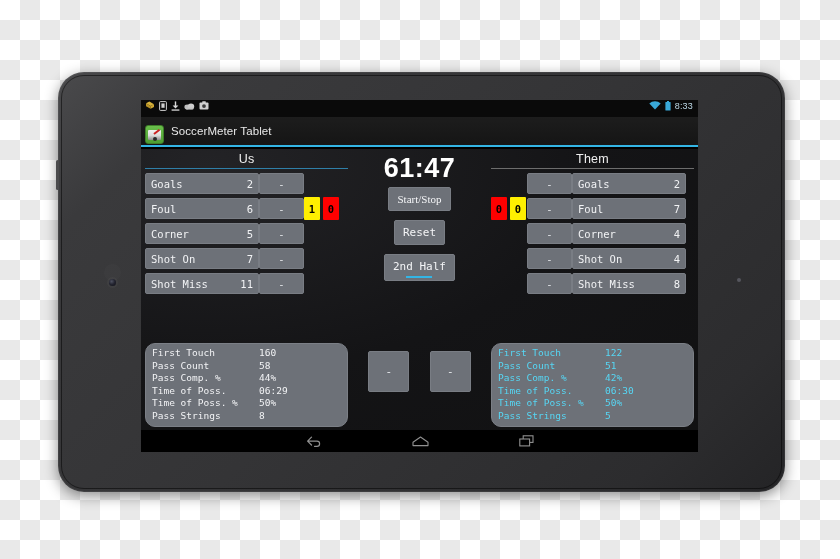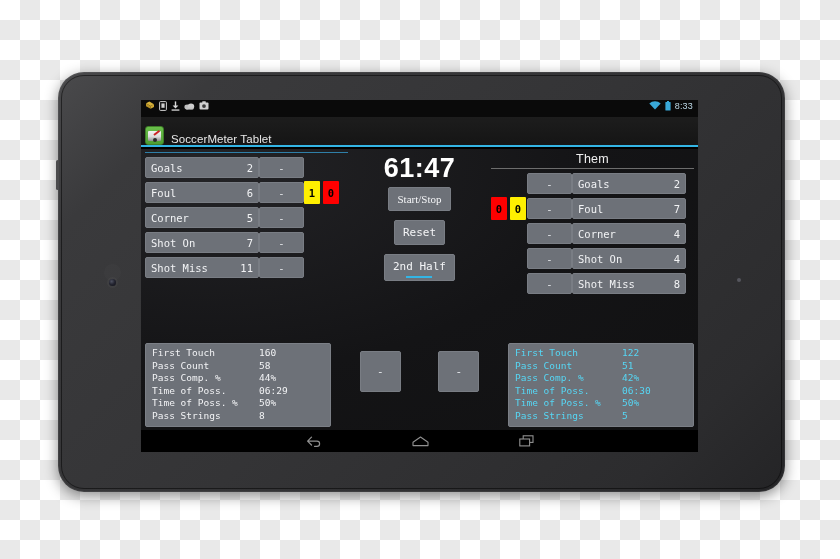--- a/index.html
+++ b/index.html
@@ -77,21 +77,21 @@
   #status-clock {
     color: #bcd8e6; font-size: 9px; letter-spacing: 0.2px;
     font-family: "Liberation Sans", sans-serif;
   }
 
   
   #actionbar {
     height: 30px;
     background: linear-gradient(to bottom, #1d1d1d, #151515);
     display: flex;
-    align-items: flex-end;
+    align-items: flex-start;
     padding: 8px 2px 0 4px;
     border-bottom: 2px solid #33b5e5;
     position: relative;
   }
   #app-icon {
     width: 19px; height: 19px; flex: none;
     border-radius: 3px;
     background: linear-gradient(to bottom, #6abf4b 0%, #4e9e33 100%);
     border: 1px solid #3f7f29;
     position: relative; overflow: hidden;
@@ -216,24 +216,24 @@
     bottom: 2px; width: 26px; height: 2px; background: #33b5e5;
   }
 
   
   #botrow {
     position: absolute;
     left: 4px; right: 4px; bottom: 25px;
     display: flex; align-items: flex-start;
   }
   .statpanel {
-    width: 186px; flex: none;
+    width: 203px; flex: none;
     background: #6d7178;
     border: 1px solid #7b7f86;
-    border-radius: 2px;
+    border-radius: 10px;
     padding: 3px 6px 4px 6px;
     font-family: "DejaVu Sans Mono", monospace;
     font-size: 9.5px;
     line-height: 12.5px;
   }
   .statpanel .line { display: flex; color: #f2f3f5; }
   .statpanel .lbl { width: 107px; white-space: nowrap; }
   .statpanel .val { white-space: nowrap; }
   #panel-them { color: #56d7f5; }
   #panel-them .line { color: #56d7f5; }
@@ -314,20 +314,21 @@
         <div class="gauge"></div>
         <div class="needle"></div>
         <div class="hub"></div>
       </div>
       <div id="app-title">SoccerMeter Tablet</div>
     </div>
 
     <div id="content">
 
       <div class="side" id="us">
+        <div class="side-head">Us</div>
         <div class="side-rule"></div>
         <div class="rows">
           <div class="row">
             <div class="statbtn wide">
               <span class="sb-label">Goals</span>
               <span class="sb-value">2</span>
             </div>
             <div class="statbtn minus">-</div>
             <div class="cards spacer"></div>
           </div>

